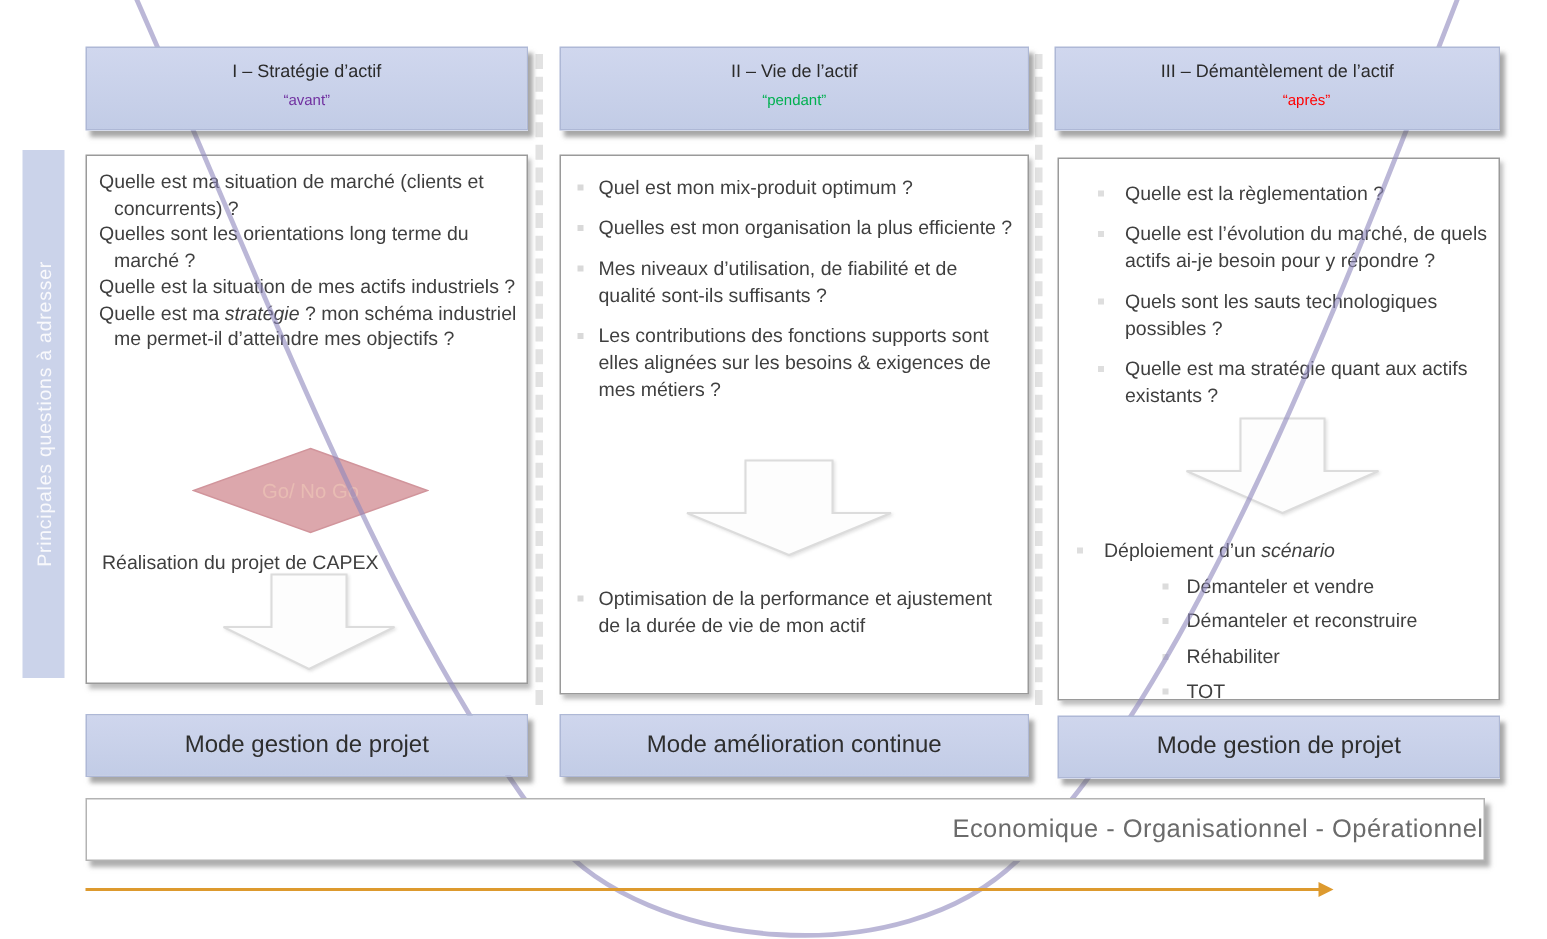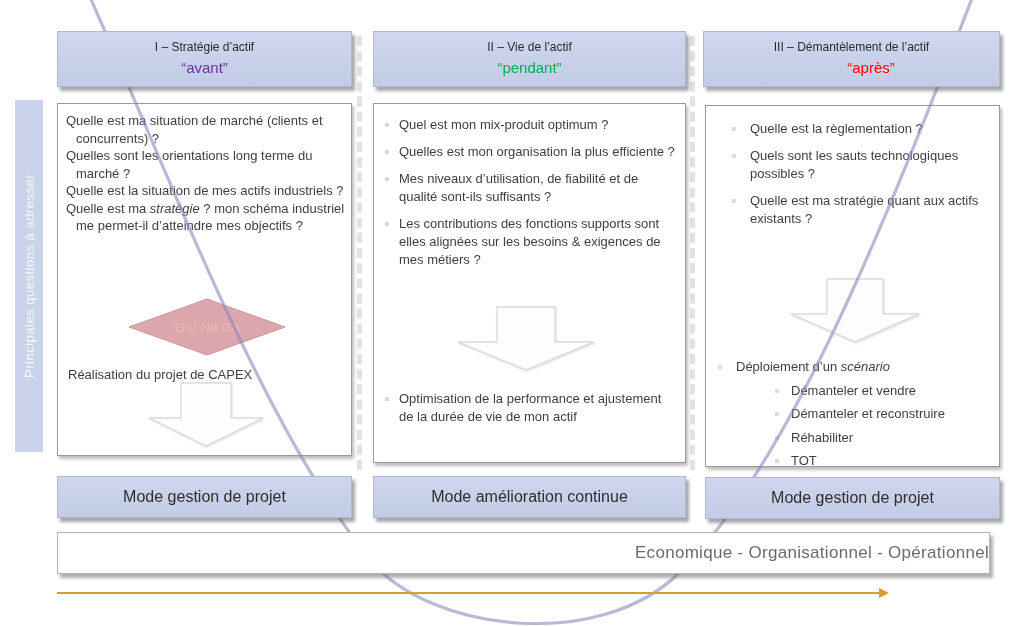--- a/index.html
+++ b/index.html
@@ -21,21 +21,21 @@
   
   .dash{position:absolute;top:36px;height:434px;width:0;border-left:5px dashed #e2e2e2;z-index:1;}
   
   .hdr{
     position:absolute;top:31px;height:56px;z-index:3;text-align:center;
     background:linear-gradient(180deg,#d0d7ee 0%,#c2cce6 100%);
     border:1px solid #aeb8d6;box-shadow:3px 4px 3px rgba(95,95,95,.55);
     padding-top:5px;box-sizing:border-box;
   }
   .hdr-title{font-size:12px;color:#2b2b2b;line-height:21px;}
-  .hdr-phase{font-size:15px;line-height:20px;}
+  .hdr-phase{font-size:10px;line-height:20px;}
   
   .cbox{
     position:absolute;background:#fff;border:1px solid #9a9a9a;z-index:1;
     box-shadow:2px 3px 3px rgba(125,125,125,.5);box-sizing:border-box;font-size:13px;
   }
   .qplain{position:absolute;left:8px;top:8px;width:287px;}
   .qplain p{margin:0;padding-left:10px;text-indent:-10px;line-height:1.35;}
   .blist{list-style:none;margin:0;padding:0;position:absolute;}
   .blist li{position:relative;line-height:1.38;}
   .blist li::before{
@@ -136,20 +136,21 @@
     </ul>
     <svg class="barrow" style="left:82px;top:202px;" width="140" height="66" viewBox="0 0 140 66">
       <polygon points="41,1 99,1 99,36 138,36 70,64 2,36 41,36"></polygon>
     </svg>
     <div class="outcome2">Optimisation de la performance et ajustement de la durée de vie de mon actif</div>
   </div>
 
   <div class="cbox" style="left:705px;top:105px;width:295px;height:362px;">
     <ul class="blist list3">
       <li>Quelle est la règlementation ?</li>
+      <li>Quelle est l’évolution du marché, de quels actifs ai-je besoin pour y répondre ?</li>
       <li>Quels sont les sauts technologiques possibles ?</li>
       <li>Quelle est ma stratégie  quant aux actifs existants ?</li>
     </ul>
     <svg class="barrow" style="left:83px;top:172px;" width="132" height="66" viewBox="0 0 132 66">
       <polygon points="38,1 94,1 94,36 130,36 66,64 2,36 38,36"></polygon>
     </svg>
     <p class="outcome3"><span>Déploiement d’un </span><i>scénario</i></p>
     <ul class="blist sublist">
       <li>Démanteler et vendre</li>
       <li>Démanteler et reconstruire</li>

